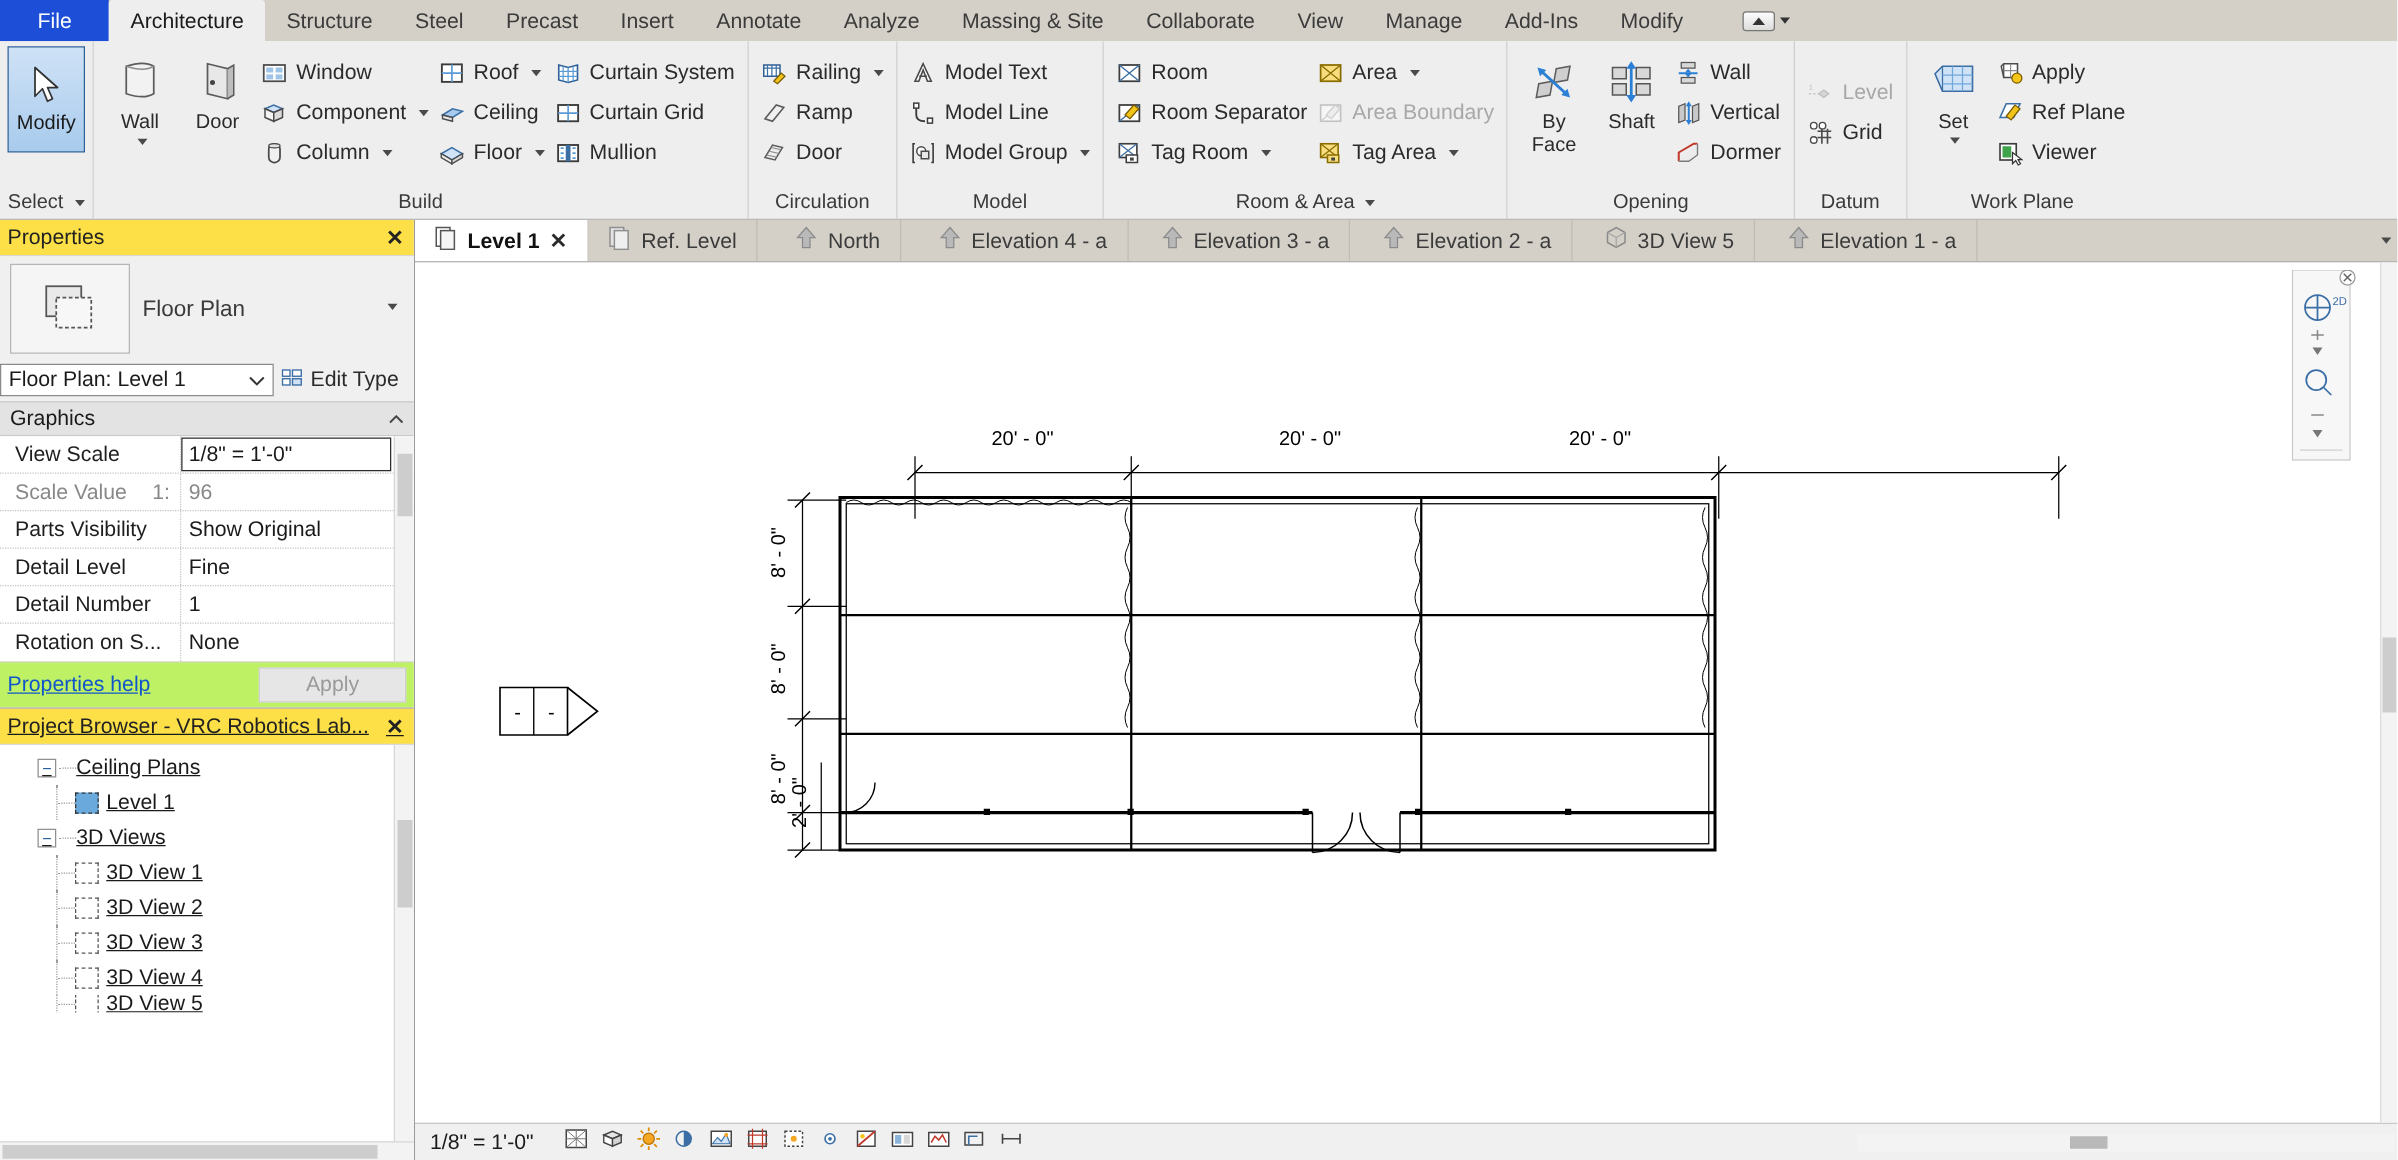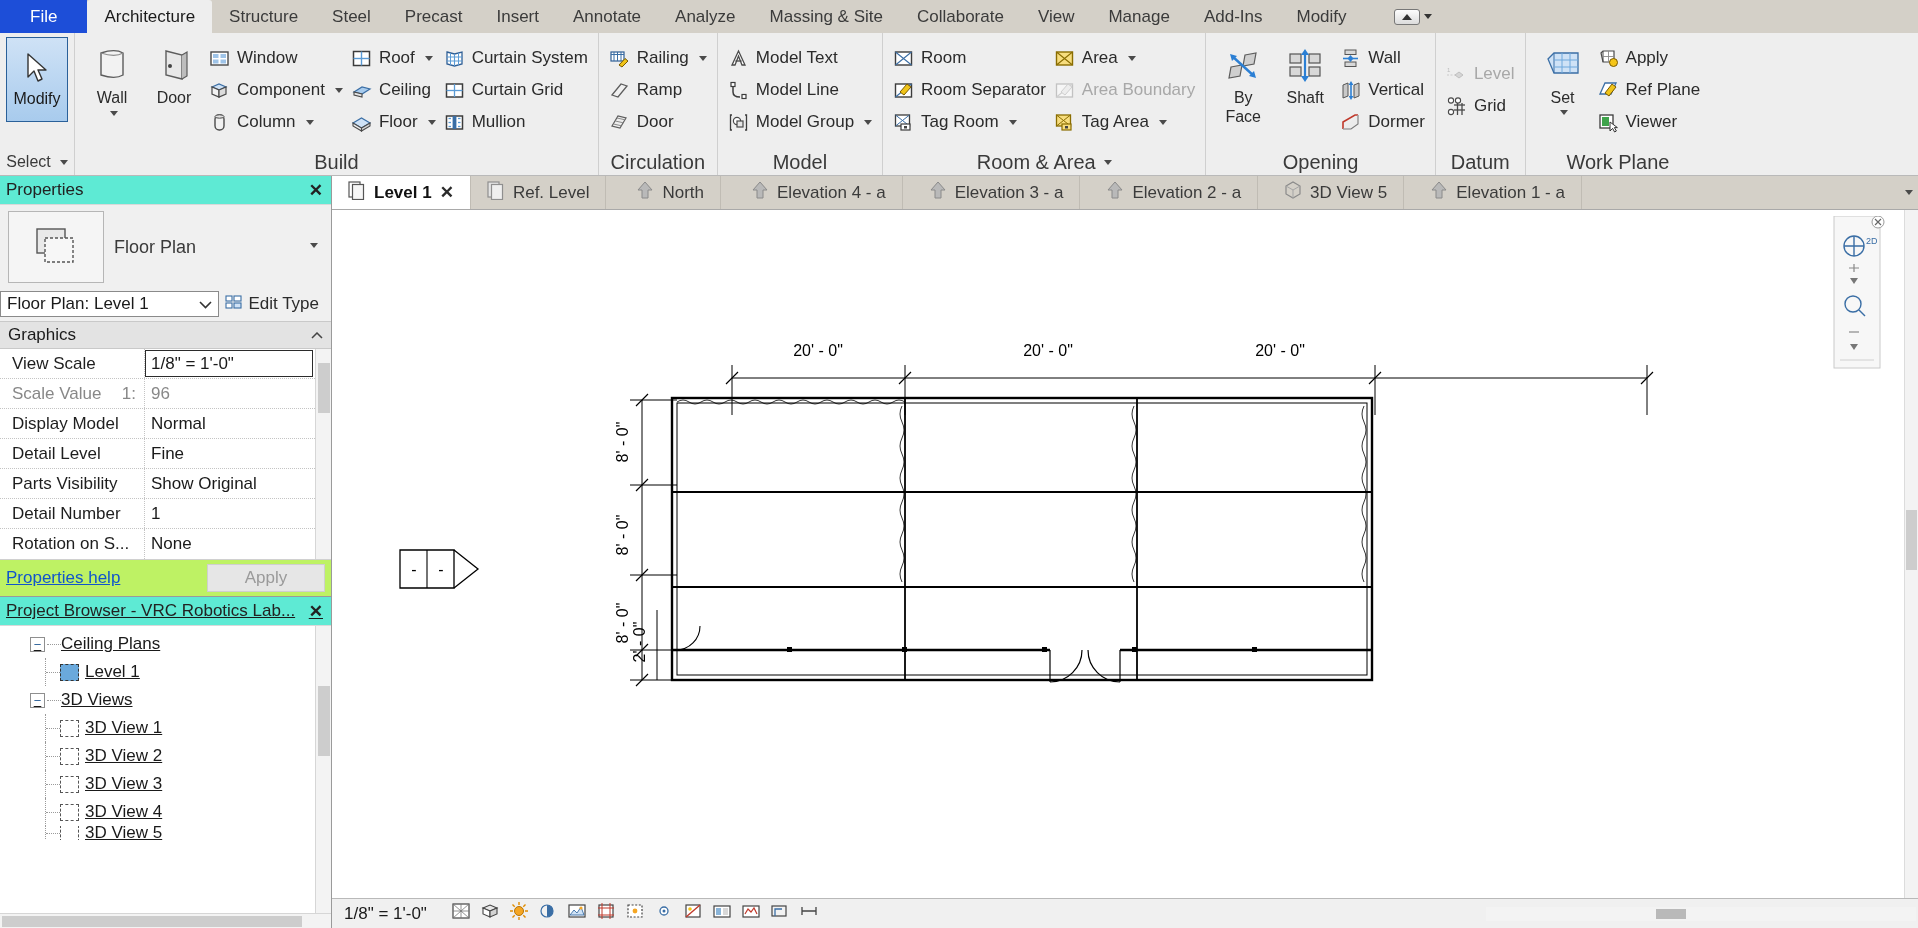--- a/index.html
+++ b/index.html
@@ -66,21 +66,21 @@
   .panel {
     display: flex;
     flex-direction: column;
     position: relative;
     padding: 4px 6px 0 6px;
     border-right: 1px solid #cfcfcf;
   }
   .panel-body { flex:1; display:flex; align-items:flex-start; padding-top:4px; }
   .panel-title {
     text-align:center;
-    font-size: 20px;
+    font-size: 16px;
     color: #3a3a3a;
     height: 26px;
     line-height: 24px;
     display:flex; align-items:center; justify-content:center; gap:5px;
   }
   .big-btn {
     display:flex; flex-direction:column; align-items:center;
     width: 62px; padding-top: 3px;
     cursor: default;
   }
@@ -107,21 +107,21 @@
   }
   #modify-btn .blabel { font-size:16px; }
   #select-title { font-size:16px; color:#3a3a3a; display:flex;align-items:center;justify-content:center;gap:6px; height:26px;}
 
   
   #below { display:flex; height: 752px; }
 
   
   #left-dock { width: 332px; display:flex; flex-direction:column; background:#f0f0f0; border-right:1px solid #9a9a9a;}
   .dock-head {
-    height: 29px; background:#5eead4;
+    height: 29px; background:#fde047;
     display:flex; align-items:center; justify-content:space-between;
     padding: 0 8px 0 6px;
     font-size:17px; color:#222;
     border-bottom:1px solid #d9d9d9;
   }
   .xclose { color:#222; font-size:17px; font-weight:bold; line-height:1; cursor:default;}
   #props-panel { background:#fff; display:flex; flex-direction:column; }
   #type-preview {
     display:flex; align-items:center; gap:10px;
     padding:6px 8px 6px 8px; background:#f0f0f0;
@@ -708,30 +708,26 @@
           <div class="pval boxed">1/8" = 1'-0"</div>
         </div>
         <div class="prow">
           <div class="pkey gray">
             <span>Scale Value</span>
             <span class="colon">1:</span>
           </div>
           <div class="pval gray">96</div>
         </div>
         <div class="prow">
-          <div class="pkey">Display Model</div>
-          <div class="pval">Normal</div>
+          <div class="pkey">Parts Visibility</div>
+          <div class="pval">Show Original</div>
         </div>
         <div class="prow">
           <div class="pkey">Detail Level</div>
           <div class="pval">Fine</div>
-        </div>
-        <div class="prow">
-          <div class="pkey">Parts Visibility</div>
-          <div class="pval">Show Original</div>
         </div>
         <div class="prow">
           <div class="pkey">Detail Number</div>
           <div class="pval">1</div>
         </div>
         <div class="prow" style="border-bottom:none">
           <div class="pkey">Rotation on S...</div>
           <div class="pval">None</div>
         </div>
         <div id="prop-scroll">

